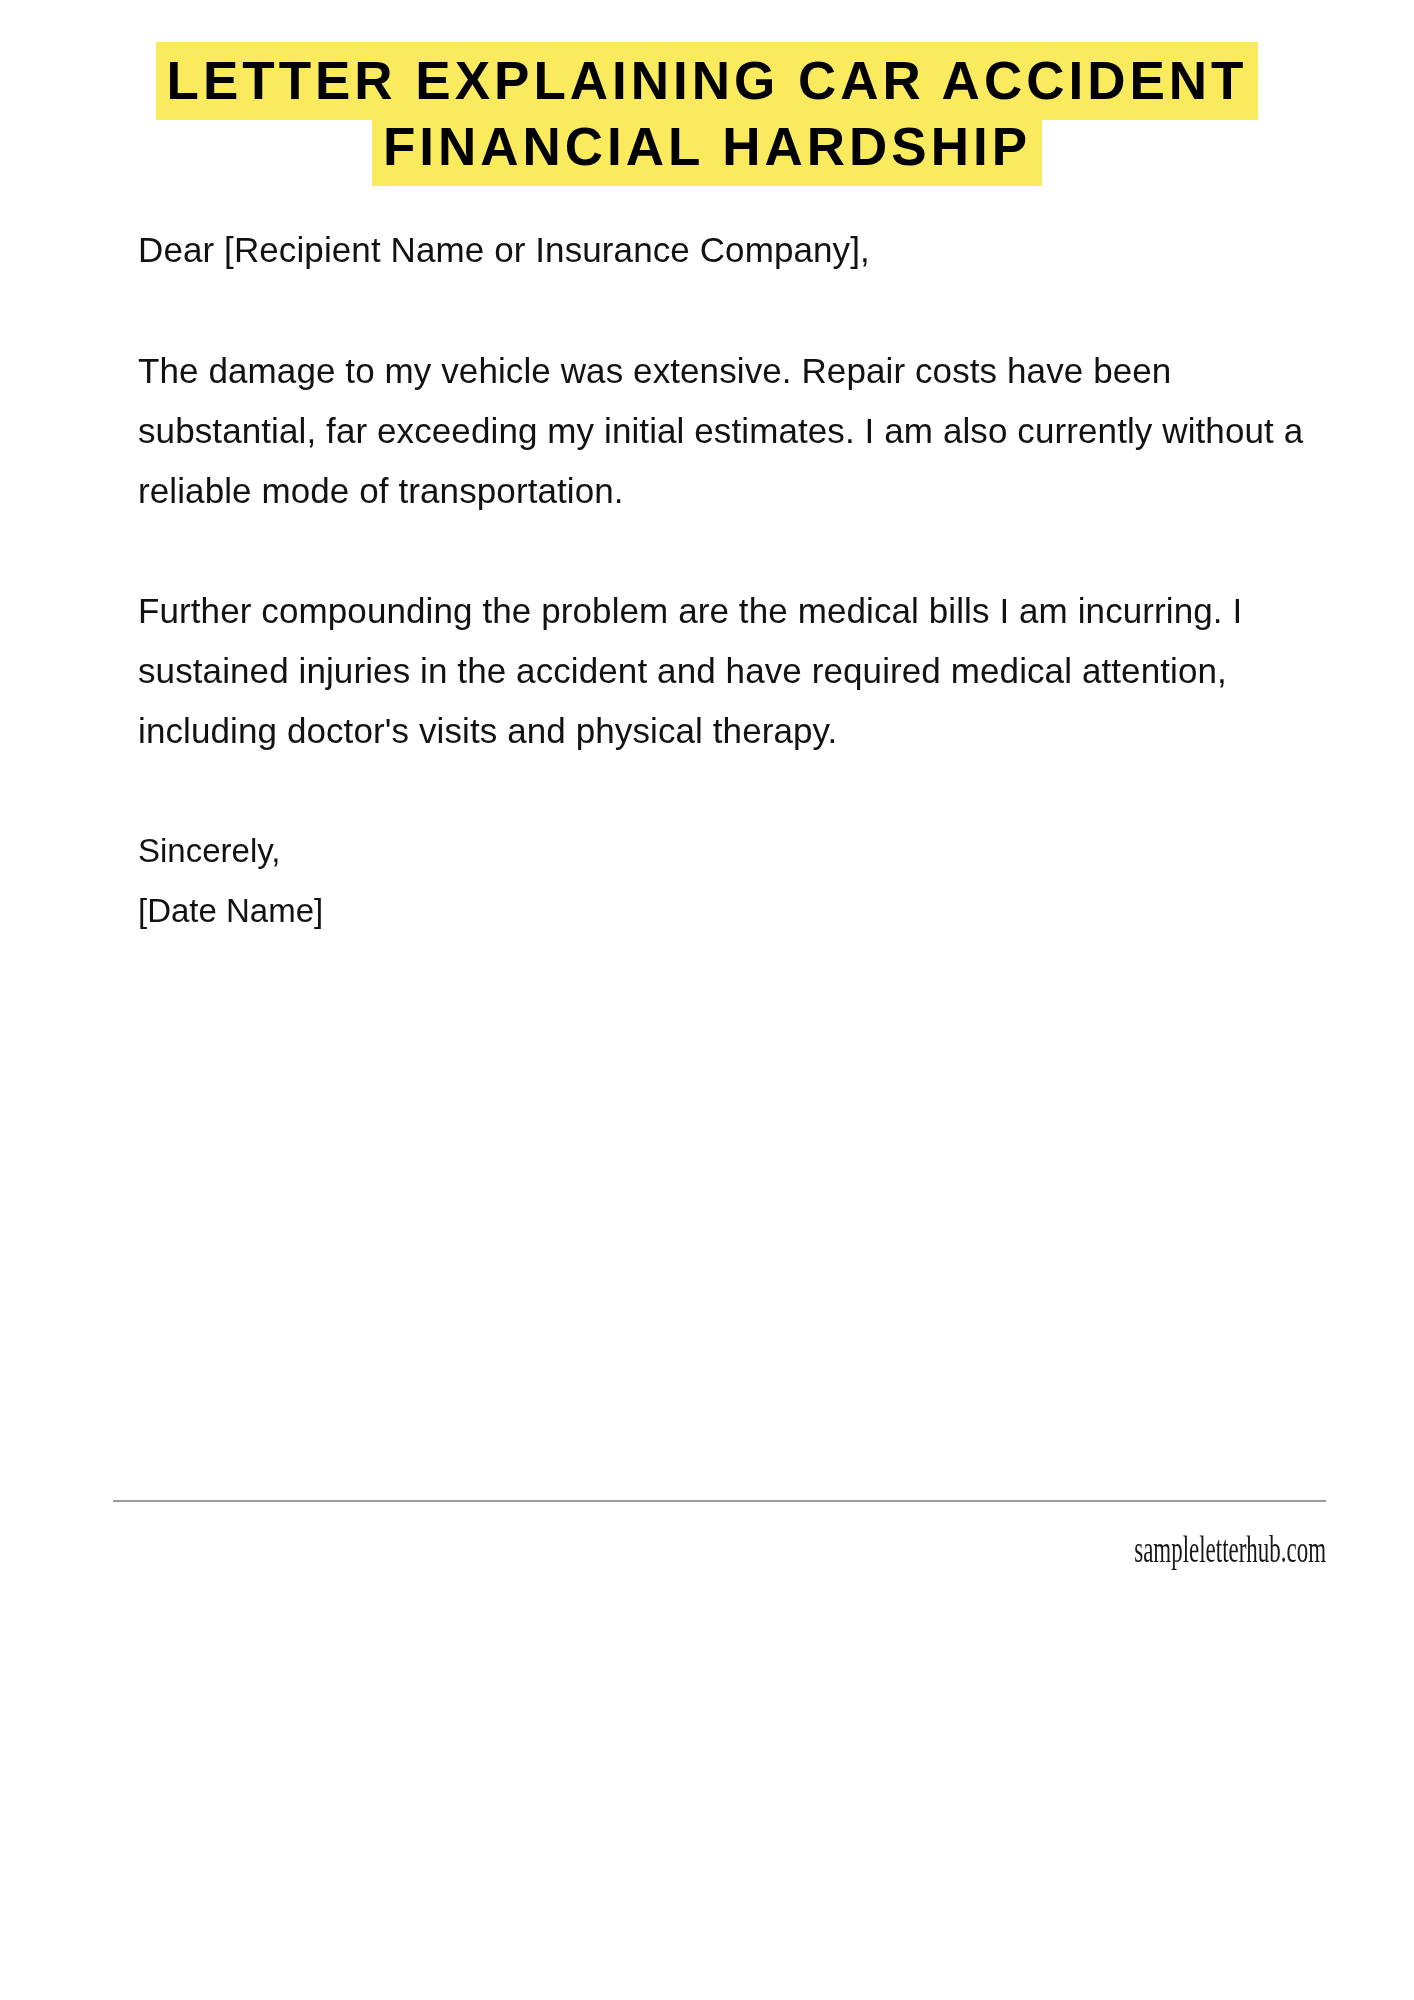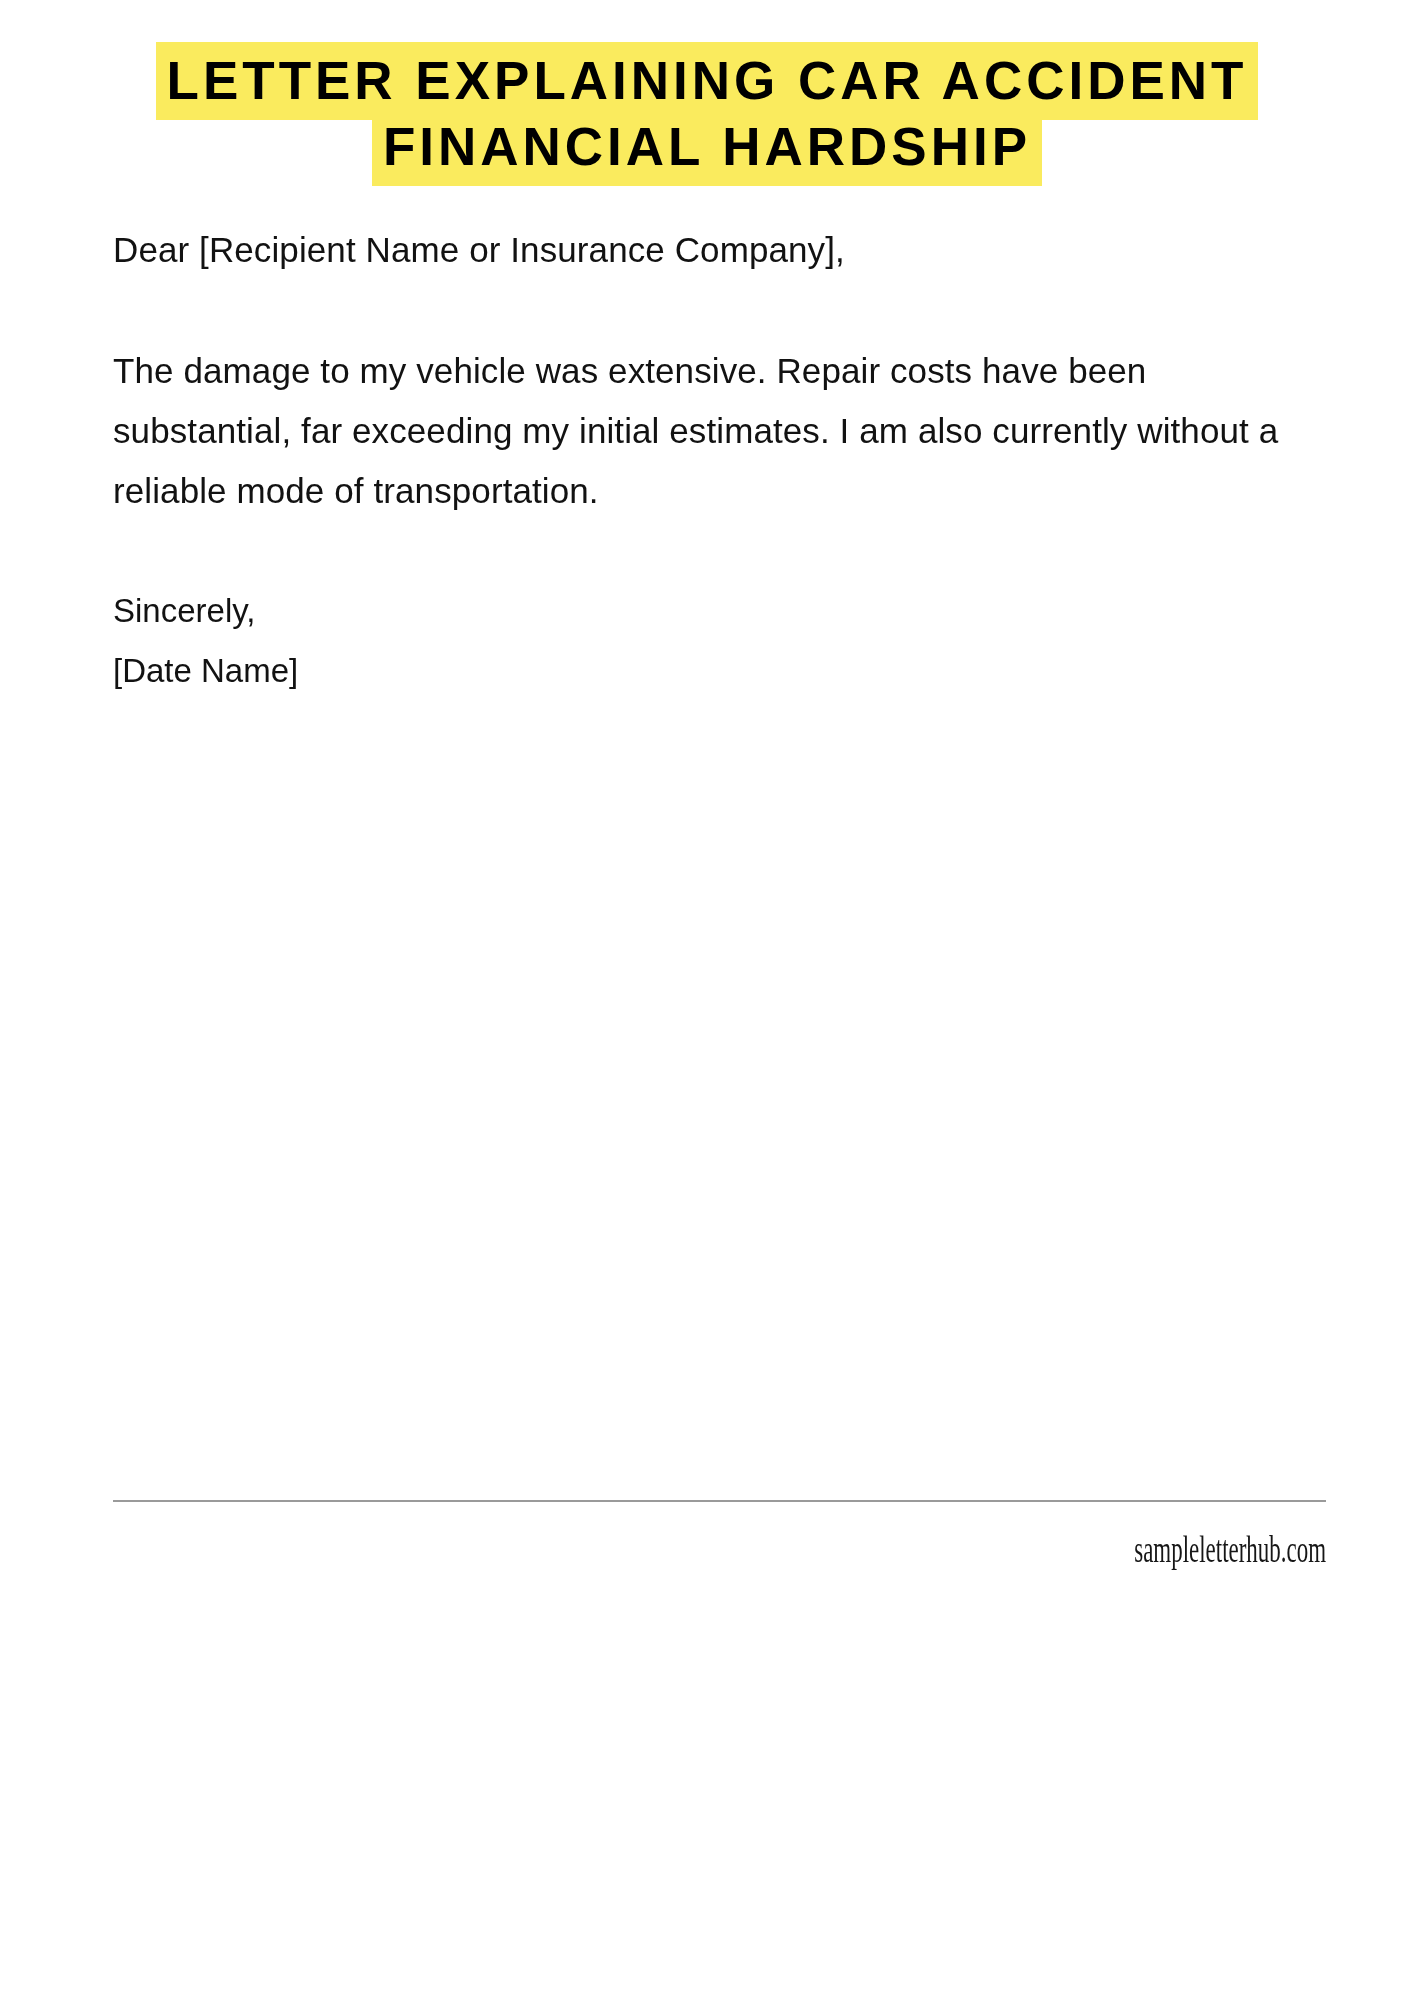--- a/index.html
+++ b/index.html
@@ -48,20 +48,21 @@
     -webkit-box-decoration-break: clone;
     padding: 9px 11px 10px 11px;
     box-shadow: 0 0 0 0 #faeb5e;
   }
 
   
   .letter-body {
     margin-top: 40px;
     padding-left: 113px;
     padding-right: 88px;
+    margin-left: 25px;
   }
   .letter-para {
     margin: 0 0 60px 0;
     font-family: "Liberation Sans", sans-serif;
     font-weight: 400;
     font-size: 35px;
     line-height: 60px;
     color: #121212;
     letter-spacing: 0.1px;
   }
@@ -115,20 +116,21 @@
     <h1 class="doc-title"><span class="title-line">Letter Explaining Car Accident</span><br><span class="title-line">Financial Hardship</span></h1>
   </div>
 
   <div class="letter-body">
 
     <p class="letter-para salutation">Dear [Recipient Name or Insurance Company],</p>
 
 
     <p class="letter-para">The damage to my vehicle was extensive. Repair costs have been substantial, far exceeding my initial estimates. I am also currently without a reliable mode of transportation.</p>
 
+    <p class="letter-para">Further compounding the problem are the medical bills I am incurring. I sustained injuries in the accident and have required medical attention, including doctor's visits and physical therapy.</p>
 
     <div class="signoff">
       <span class="signoff-line">Sincerely,</span>
       <span class="signoff-line">[Date Name]</span>
     </div>
 
   </div>
 
   <div class="footer">
     <div class="footer-rule"></div>

